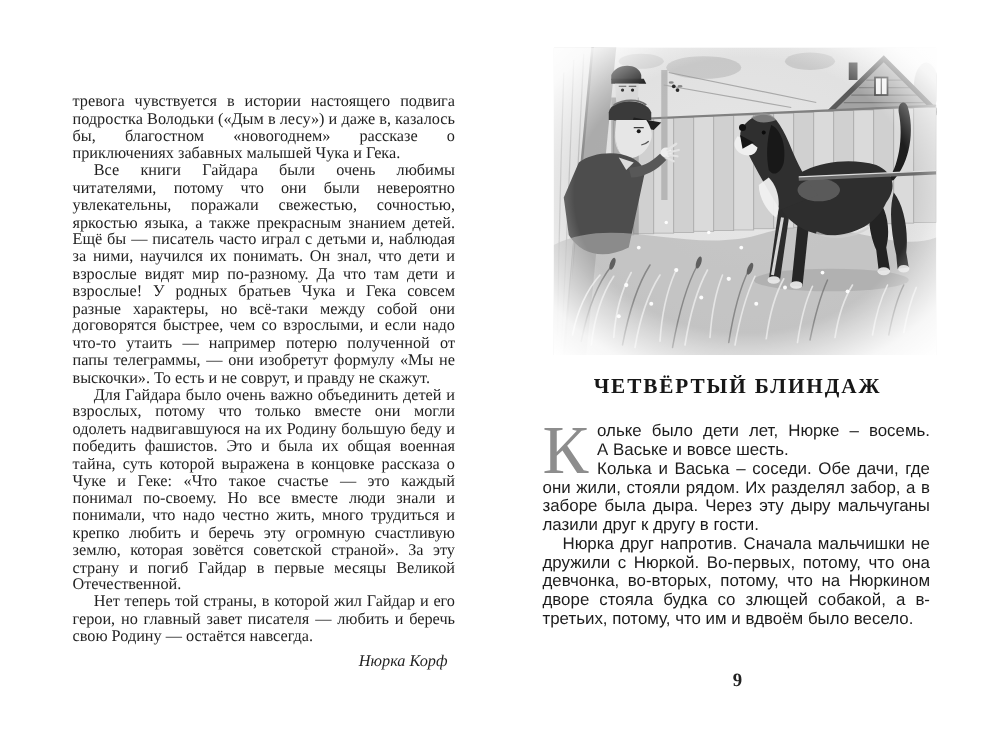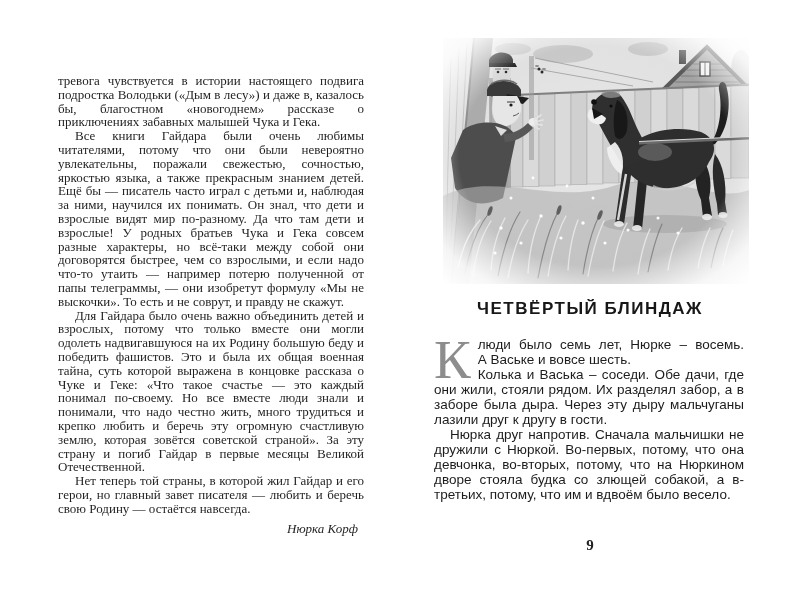--- a/index.html
+++ b/index.html
@@ -11,21 +11,21 @@
   .left-col{position:absolute;left:58px;top:46px;width:306px;margin-top:28px;}
   .left-col p{margin:0;font-size:13px;line-height:13.8px;text-align:justify;
               color:#1f1f1f;hyphens:auto;-webkit-hyphens:auto;}
   .left-col p.indent{text-indent:17px;}
   .left-col p.signature{margin-top:6px;text-align:right;font-style:italic;
               padding-right:6px;text-indent:0;}
 
   
   .illustration{position:absolute;left:443px;top:38px;width:306px;height:246px;}
   .chapter-title{position:absolute;left:434px;top:299px;width:312px;margin:0;
-              text-align:center;font-family:Liberation Sans, sans-serif;font-weight:bold;
+              text-align:center;font-family:Liberation Serif, serif;font-weight:bold;
               font-size:17px;letter-spacing:1.5px;color:#171717;white-space:nowrap;}
   .story{position:absolute;left:434px;top:337px;width:310px;
          font-family:"Liberation Sans", sans-serif;font-size:13.5px;line-height:15px;
          color:#1c1c1c;text-align:justify;hyphens:auto;-webkit-hyphens:auto;}
   .story p{margin:0;}
   .story p.j-last{text-align-last:justify;}
   .story p.indent{text-indent:16px;}
   .dropcap{float:left;font-family:"Liberation Serif", serif;font-size:55px;
            line-height:43px;height:43px;color:#8d8d8d;margin:1px 7px 0 0;}
   .page-number{position:absolute;left:434px;top:537px;width:312px;margin:0;
@@ -243,21 +243,21 @@
         </g>
       </g>
 
       <rect x="0" y="0" width="306" height="246" fill="url(#vig)"></rect>
     </svg>
 
     <h1 class="chapter-title">ЧЕТВЁРТЫЙ БЛИНДАЖ</h1>
 
     <div class="story">
       <span class="dropcap">К</span>
-      <p class="j-last">люди было семь лет, Нюрке – восемь.</p>
+      <p class="j-last">ольке было дети лет, Нюрке – восемь.</p>
       <p>А Ваське и вовсе шесть.</p>
       <p>Колька и Васька – соседи. Обе дачи, где они жили, стояли рядом. Их разделял забор, а в заборе была дыра. Через эту дыру мальчуганы лазили друг к другу в гости.</p>
       <p class="indent">Нюрка друг напротив. Сначала мальчишки не дружили с Нюркой. Во-первых, потому, что она девчонка, во-вторых, потому, что на Нюркином дворе стояла будка со злющей собакой, а в-третьих, потому, что им и вдвоём было весело.</p>
     </div>
 
     <p class="page-number">9</p>
   </div>
 
 </div>
 

